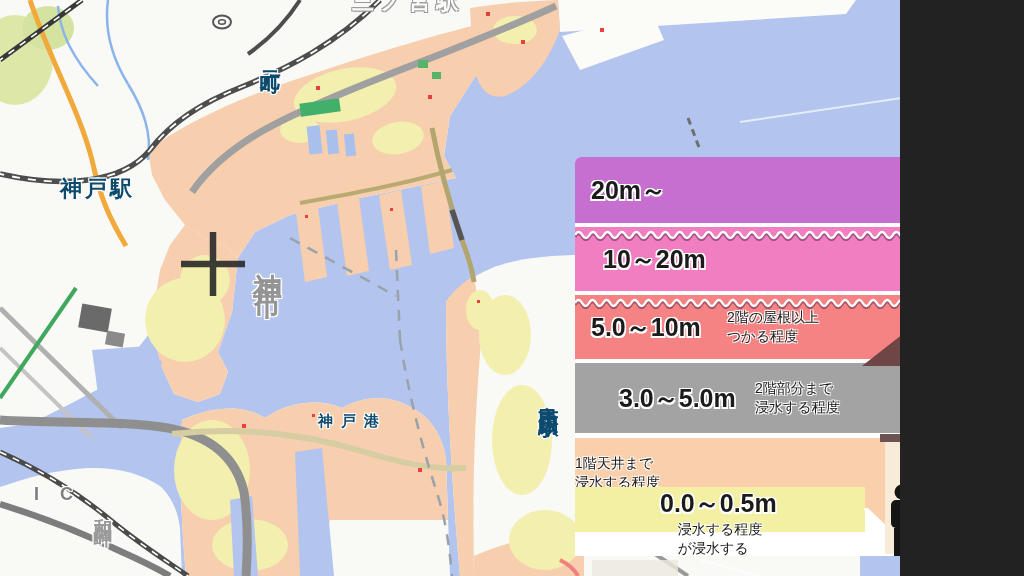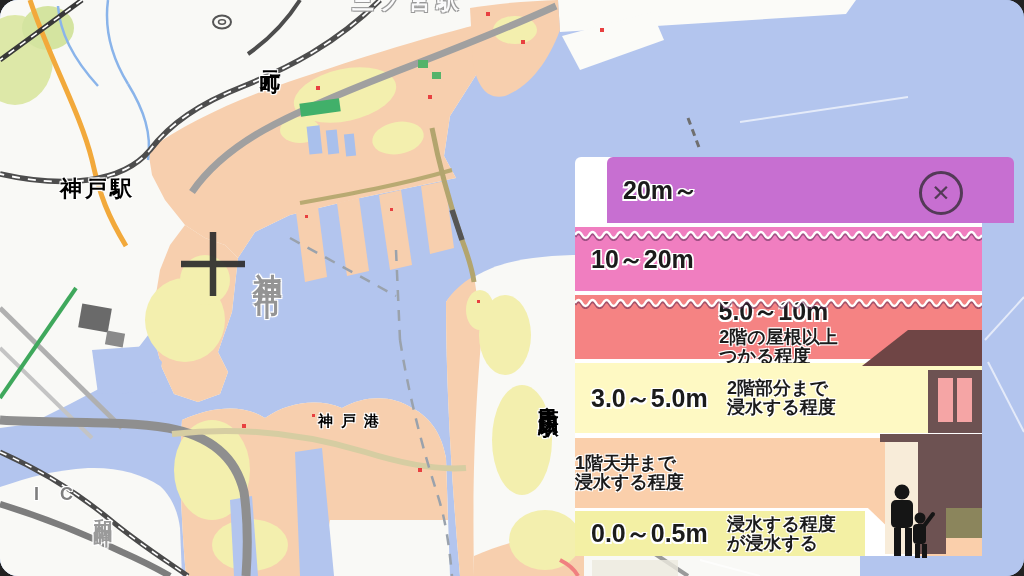--- a/index.html
+++ b/index.html
@@ -1,48 +1,48 @@
 <!DOCTYPE html>
 <html><head>
 <meta charset="utf-8">
 <style>
   html,body{margin:0;padding:0;background:#222;}
-  .stage{position:relative;width:1024px;height:576px;overflow:hidden;
-         font-family:"Liberation Sans","DejaVu Sans",sans-serif;background:#b3c5ee;border-radius:18px;}
+  .stage{position:relative;width:900px;height:576px;overflow:hidden;
+         font-family:"Liberation Sans","DejaVu Sans",sans-serif;background:#b3c5ee;}
   .stage svg{display:block;}
   #basemap{position:absolute;left:0;top:0;}
 
   
-  .maplabel{position:absolute;color:#000000;font-weight:bold;white-space:nowrap;
+  .maplabel{position:absolute;color:#0c4a6e;font-weight:bold;white-space:nowrap;
     text-shadow:-1px -1px 0 #fff,1px -1px 0 #fff,-1px 1px 0 #fff,1px 1px 0 #fff,0 0 3px #fff;}
   .vert{writing-mode:vertical-rl;text-orientation:upright;}
   .lbl-sannomiya{left:352px;top:-13px;font-size:22px;letter-spacing:6px;color:#fbfbfb;
     text-shadow:-1px -1px 0 #9a9a9a,1px -1px 0 #9a9a9a,-1px 1px 0 #9a9a9a,1px 1px 0 #9a9a9a;}
   .lbl-motomachi{left:256px;top:54px;font-size:21px;letter-spacing:4px;}
   .lbl-kobestation{left:60px;top:174px;font-size:22px;letter-spacing:3px;}
   .lbl-kobecity{left:248px;top:250px;font-size:29px;letter-spacing:7px;color:#949494;}
   .lbl-kobeport{left:318px;top:412px;font-size:15px;letter-spacing:8px;}
   .lbl-shimin{left:536px;top:390px;font-size:20px;letter-spacing:3px;}
   .lbl-ic{left:34px;top:484px;font-size:18px;letter-spacing:8px;color:#7e7e7e;text-align:center;}
   .lbl-wada{left:90px;top:502px;font-size:19px;letter-spacing:6px;color:#9a9a9a;}
 
   
   .legend-backing{position:absolute;left:575px;top:157px;width:407px;height:399px;
     background:#fff;border-radius:6px 6px 0 0;}
   .legend-row{position:absolute;left:575px;width:407px;display:flex;align-items:center;}
   .legend-row .range{margin-left:16px;width:136px;font-size:25px;font-weight:bold;color:#1b1b1b;
     text-shadow:-1.5px -1.5px 0 #fff,1.5px -1.5px 0 #fff,-1.5px 1.5px 0 #fff,1.5px 1.5px 0 #fff,0 1.5px 0 #fff,0 -1.5px 0 #fff;}
-  .legend-row .desc{font-size:18px;font-weight:bold;color:#1b1b1b;line-height:19px;
+  .legend-row .desc{font-size:14px;font-weight:normal;color:#1b1b1b;line-height:19px;
     text-shadow:-1px -1px 0 #fff,1px -1px 0 #fff,-1px 1px 0 #fff,1px 1px 0 #fff;}
-  .row1{top:157px;height:66px;border-radius:6px 6px 0 0;margin-left:32px;}
+  .row1{top:157px;height:66px;border-radius:6px 6px 0 0;}
   .row2{top:227px;height:64px;}
-  .row3{top:295px;height:64px;flex-direction:column;}
+  .row3{top:295px;height:64px;}
   .row4{top:363px;height:70px;}
   .row5{top:438px;height:70px;}
-  .row6{top:511px;height:45px;width:290px;}
+  .row6{top:487px;height:45px;width:290px;flex-direction:column;}
   .wave{position:absolute;left:0;top:2px;width:100%;height:12px;}
   .wave .shadow{stroke:rgba(96,42,84,.55);stroke-width:3.2;fill:none;}
   .wave .white{stroke:#fff;stroke-width:2.4;fill:none;}
   .close-btn{position:absolute;left:919px;top:171px;width:44px;height:44px;border:3.5px solid #533a57;
     border-radius:50%;box-sizing:border-box;display:flex;align-items:center;justify-content:center;
     color:#533a57;font-size:23px;font-weight:bold;cursor:pointer;background:transparent;line-height:1;}
   #legend-corner{position:absolute;left:860px;top:508px;}
   #legend-icons{position:absolute;left:858px;top:322px;}
 </style>
 </head>
@@ -194,41 +194,41 @@
   <div class="maplabel vert lbl-shimin">市民広場駅</div>
   <div class="maplabel lbl-ic">I C</div>
   <div class="maplabel vert lbl-wada">和田岬</div>
 
   <div class="legend-backing"></div>
 
   <div class="legend-row row1" style="background-color: rgb(199, 111, 209);">
     <div class="range">20m～</div>
   </div>
 
-  <div class="legend-row row2" style="background-color: rgb(240, 126, 192);">
+  <div class="legend-row row2" style="background-color: rgb(240, 126, 192); padding-left: 12px;">
     <svg class="wave" viewBox="0 0 406 12" preserveAspectRatio="none">
       <path class="shadow wavepath" transform="translate(0,1.6)" d="M0 6 q3.5 -6 7 0 q3.5 6 7 0 q3.5 -6 7 0 q3.5 6 7 0 q3.5 -6 7 0 q3.5 6 7 0 q3.5 -6 7 0 q3.5 6 7 0 q3.5 -6 7 0 q3.5 6 7 0 q3.5 -6 7 0 q3.5 6 7 0 q3.5 -6 7 0 q3.5 6 7 0 q3.5 -6 7 0 q3.5 6 7 0 q3.5 -6 7 0 q3.5 6 7 0 q3.5 -6 7 0 q3.5 6 7 0 q3.5 -6 7 0 q3.5 6 7 0 q3.5 -6 7 0 q3.5 6 7 0 q3.5 -6 7 0 q3.5 6 7 0 q3.5 -6 7 0 q3.5 6 7 0 q3.5 -6 7 0 q3.5 6 7 0 q3.5 -6 7 0 q3.5 6 7 0 q3.5 -6 7 0 q3.5 6 7 0 q3.5 -6 7 0 q3.5 6 7 0 q3.5 -6 7 0 q3.5 6 7 0 q3.5 -6 7 0 q3.5 6 7 0 q3.5 -6 7 0 q3.5 6 7 0 q3.5 -6 7 0 q3.5 6 7 0 q3.5 -6 7 0 q3.5 6 7 0 q3.5 -6 7 0 q3.5 6 7 0 q3.5 -6 7 0 q3.5 6 7 0 q3.5 -6 7 0 q3.5 6 7 0 q3.5 -6 7 0 q3.5 6 7 0 q3.5 -6 7 0 q3.5 6 7 0 q3.5 -6 7 0 q3.5 6 7 0"></path>
         <path class="white wavepath" d="M0 6 q3.5 -6 7 0 q3.5 6 7 0 q3.5 -6 7 0 q3.5 6 7 0 q3.5 -6 7 0 q3.5 6 7 0 q3.5 -6 7 0 q3.5 6 7 0 q3.5 -6 7 0 q3.5 6 7 0 q3.5 -6 7 0 q3.5 6 7 0 q3.5 -6 7 0 q3.5 6 7 0 q3.5 -6 7 0 q3.5 6 7 0 q3.5 -6 7 0 q3.5 6 7 0 q3.5 -6 7 0 q3.5 6 7 0 q3.5 -6 7 0 q3.5 6 7 0 q3.5 -6 7 0 q3.5 6 7 0 q3.5 -6 7 0 q3.5 6 7 0 q3.5 -6 7 0 q3.5 6 7 0 q3.5 -6 7 0 q3.5 6 7 0 q3.5 -6 7 0 q3.5 6 7 0 q3.5 -6 7 0 q3.5 6 7 0 q3.5 -6 7 0 q3.5 6 7 0 q3.5 -6 7 0 q3.5 6 7 0 q3.5 -6 7 0 q3.5 6 7 0 q3.5 -6 7 0 q3.5 6 7 0 q3.5 -6 7 0 q3.5 6 7 0 q3.5 -6 7 0 q3.5 6 7 0 q3.5 -6 7 0 q3.5 6 7 0 q3.5 -6 7 0 q3.5 6 7 0 q3.5 -6 7 0 q3.5 6 7 0 q3.5 -6 7 0 q3.5 6 7 0 q3.5 -6 7 0 q3.5 6 7 0 q3.5 -6 7 0 q3.5 6 7 0"></path>
     </svg>
     <div class="range">10～20m</div>
   </div>
 
   <div class="legend-row row3" style="background-color: rgb(245, 131, 131);">
     <svg class="wave" viewBox="0 0 406 12" preserveAspectRatio="none">
       <path class="shadow wavepath" transform="translate(0,1.6)" d="M0 6 q3.5 -6 7 0 q3.5 6 7 0 q3.5 -6 7 0 q3.5 6 7 0 q3.5 -6 7 0 q3.5 6 7 0 q3.5 -6 7 0 q3.5 6 7 0 q3.5 -6 7 0 q3.5 6 7 0 q3.5 -6 7 0 q3.5 6 7 0 q3.5 -6 7 0 q3.5 6 7 0 q3.5 -6 7 0 q3.5 6 7 0 q3.5 -6 7 0 q3.5 6 7 0 q3.5 -6 7 0 q3.5 6 7 0 q3.5 -6 7 0 q3.5 6 7 0 q3.5 -6 7 0 q3.5 6 7 0 q3.5 -6 7 0 q3.5 6 7 0 q3.5 -6 7 0 q3.5 6 7 0 q3.5 -6 7 0 q3.5 6 7 0 q3.5 -6 7 0 q3.5 6 7 0 q3.5 -6 7 0 q3.5 6 7 0 q3.5 -6 7 0 q3.5 6 7 0 q3.5 -6 7 0 q3.5 6 7 0 q3.5 -6 7 0 q3.5 6 7 0 q3.5 -6 7 0 q3.5 6 7 0 q3.5 -6 7 0 q3.5 6 7 0 q3.5 -6 7 0 q3.5 6 7 0 q3.5 -6 7 0 q3.5 6 7 0 q3.5 -6 7 0 q3.5 6 7 0 q3.5 -6 7 0 q3.5 6 7 0 q3.5 -6 7 0 q3.5 6 7 0 q3.5 -6 7 0 q3.5 6 7 0 q3.5 -6 7 0 q3.5 6 7 0"></path>
         <path class="white wavepath" d="M0 6 q3.5 -6 7 0 q3.5 6 7 0 q3.5 -6 7 0 q3.5 6 7 0 q3.5 -6 7 0 q3.5 6 7 0 q3.5 -6 7 0 q3.5 6 7 0 q3.5 -6 7 0 q3.5 6 7 0 q3.5 -6 7 0 q3.5 6 7 0 q3.5 -6 7 0 q3.5 6 7 0 q3.5 -6 7 0 q3.5 6 7 0 q3.5 -6 7 0 q3.5 6 7 0 q3.5 -6 7 0 q3.5 6 7 0 q3.5 -6 7 0 q3.5 6 7 0 q3.5 -6 7 0 q3.5 6 7 0 q3.5 -6 7 0 q3.5 6 7 0 q3.5 -6 7 0 q3.5 6 7 0 q3.5 -6 7 0 q3.5 6 7 0 q3.5 -6 7 0 q3.5 6 7 0 q3.5 -6 7 0 q3.5 6 7 0 q3.5 -6 7 0 q3.5 6 7 0 q3.5 -6 7 0 q3.5 6 7 0 q3.5 -6 7 0 q3.5 6 7 0 q3.5 -6 7 0 q3.5 6 7 0 q3.5 -6 7 0 q3.5 6 7 0 q3.5 -6 7 0 q3.5 6 7 0 q3.5 -6 7 0 q3.5 6 7 0 q3.5 -6 7 0 q3.5 6 7 0 q3.5 -6 7 0 q3.5 6 7 0 q3.5 -6 7 0 q3.5 6 7 0 q3.5 -6 7 0 q3.5 6 7 0 q3.5 -6 7 0 q3.5 6 7 0"></path>
     </svg>
     <div class="range">5.0～10m</div>
     <div class="desc">
       <div>2階の屋根以上</div>
         <div>つかる程度</div>
     </div>
   </div>
 
-  <div class="legend-row row4" style="background-color: #fef9c3;">
+  <div class="legend-row row4" style="background-color: #a3a3a3; padding-left: 28px;">
     <div class="range">3.0～5.0m</div>
     <div class="desc">
       <div>2階部分まで</div>
         <div>浸水する程度</div>
     </div>
   </div>
 
   <div class="legend-row row5" style="background-color: rgb(250, 207, 171);">
     <div class="desc">
       <div>1階天井まで</div>

